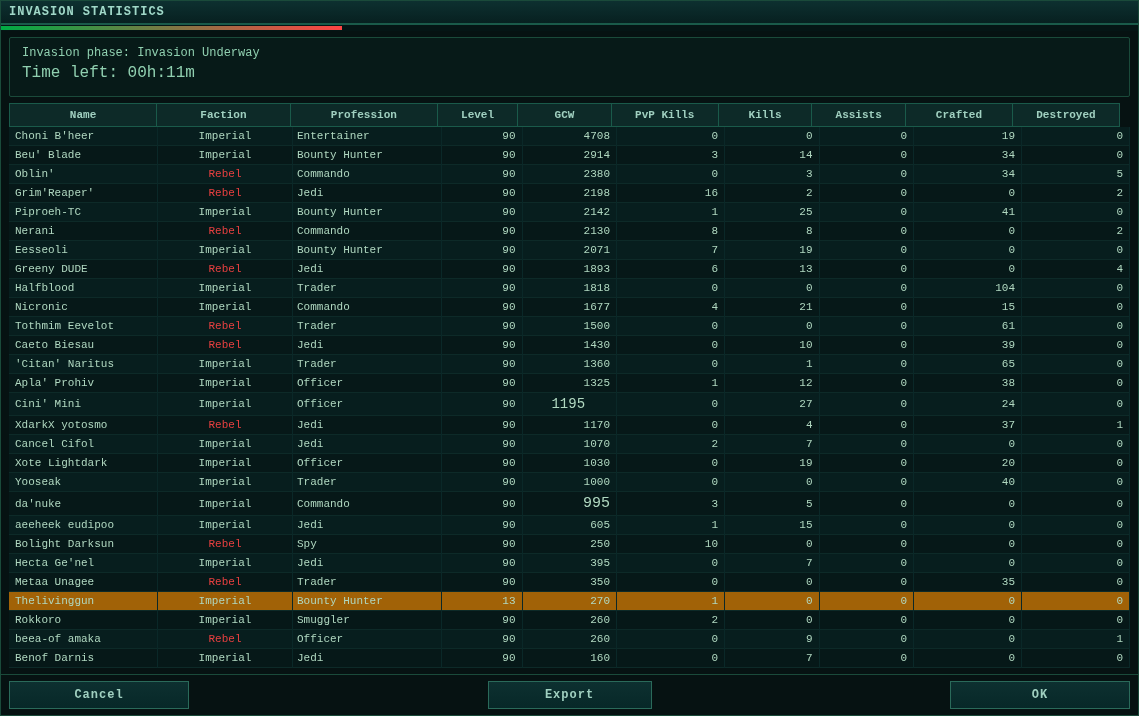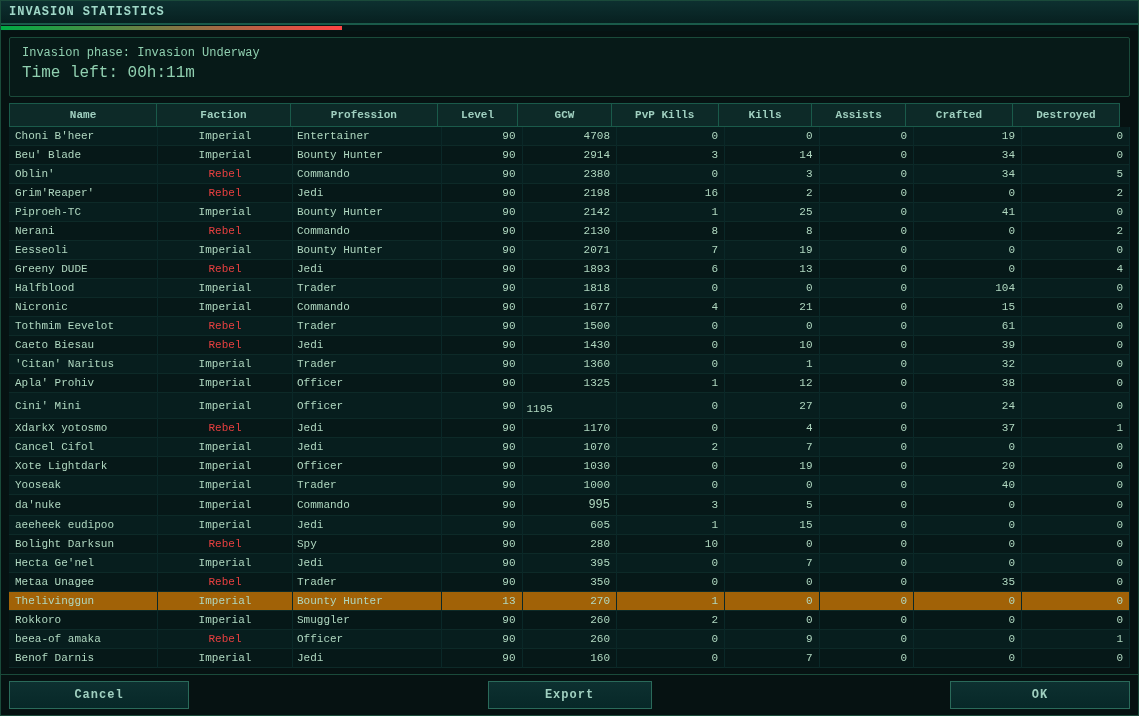--- a/index.html
+++ b/index.html
@@ -365,41 +365,41 @@
               </tr>
               <tr style="background: rgb(7, 30, 30);">
                 <td style="padding: 3px 4px 3px 6px; border-right: 1px solid rgb(10, 40, 40); font-size: 11px; white-space: nowrap; overflow: hidden; text-overflow: ellipsis; text-align: left; color: rgb(176, 216, 192);">'Citan' Naritus</td>
                 <td style="padding: 3px 4px; border-right: 1px solid rgb(10, 40, 40); font-size: 11px; white-space: nowrap; overflow: hidden; text-overflow: ellipsis; text-align: center; color: rgb(176, 216, 192);">Imperial</td>
                 <td style="padding: 3px 4px; border-right: 1px solid rgb(10, 40, 40); font-size: 11px; white-space: nowrap; overflow: hidden; text-overflow: ellipsis; text-align: left; color: rgb(176, 216, 192);">Trader</td>
                 <td style="padding: 3px 6px 3px 4px; border-right: 1px solid rgb(10, 40, 40); font-size: 11px; white-space: nowrap; overflow: hidden; text-overflow: ellipsis; text-align: right; color: rgb(176, 216, 192);">90</td>
                 <td style="padding: 3px 6px 3px 4px; border-right: 1px solid rgb(10, 40, 40); font-size: 11px; white-space: nowrap; overflow: hidden; text-overflow: ellipsis; text-align: right; color: rgb(176, 216, 192);">1360</td>
                 <td style="padding: 3px 6px 3px 4px; border-right: 1px solid rgb(10, 40, 40); font-size: 11px; white-space: nowrap; overflow: hidden; text-overflow: ellipsis; text-align: right; color: rgb(176, 216, 192);">0</td>
                 <td style="padding: 3px 6px 3px 4px; border-right: 1px solid rgb(10, 40, 40); font-size: 11px; white-space: nowrap; overflow: hidden; text-overflow: ellipsis; text-align: right; color: rgb(176, 216, 192);">1</td>
                 <td style="padding: 3px 6px 3px 4px; border-right: 1px solid rgb(10, 40, 40); font-size: 11px; white-space: nowrap; overflow: hidden; text-overflow: ellipsis; text-align: right; color: rgb(176, 216, 192);">0</td>
-                <td style="padding: 3px 6px 3px 4px; border-right: 1px solid rgb(10, 40, 40); font-size: 11px; white-space: nowrap; overflow: hidden; text-overflow: ellipsis; text-align: right; color: rgb(176, 216, 192);">32</td>
+                <td style="padding: 3px 6px 3px 4px; border-right: 1px solid rgb(10, 40, 40); font-size: 11px; white-space: nowrap; overflow: hidden; text-overflow: ellipsis; text-align: right; color: rgb(176, 216, 192);">65</td>
                 <td style="padding: 3px 6px 3px 4px; border-right: 1px solid rgb(10, 40, 40); font-size: 11px; white-space: nowrap; overflow: hidden; text-overflow: ellipsis; text-align: right; color: rgb(176, 216, 192);">0</td>
               </tr>
               <tr style="background: rgb(6, 24, 24);">
                 <td style="padding: 3px 4px 3px 6px; border-right: 1px solid rgb(10, 40, 40); font-size: 11px; white-space: nowrap; overflow: hidden; text-overflow: ellipsis; text-align: left; color: rgb(176, 216, 192);">Apla' Prohiv</td>
                 <td style="padding: 3px 4px; border-right: 1px solid rgb(10, 40, 40); font-size: 11px; white-space: nowrap; overflow: hidden; text-overflow: ellipsis; text-align: center; color: rgb(176, 216, 192);">Imperial</td>
                 <td style="padding: 3px 4px; border-right: 1px solid rgb(10, 40, 40); font-size: 11px; white-space: nowrap; overflow: hidden; text-overflow: ellipsis; text-align: left; color: rgb(176, 216, 192);">Officer</td>
                 <td style="padding: 3px 6px 3px 4px; border-right: 1px solid rgb(10, 40, 40); font-size: 11px; white-space: nowrap; overflow: hidden; text-overflow: ellipsis; text-align: right; color: rgb(176, 216, 192);">90</td>
                 <td style="padding: 3px 6px 3px 4px; border-right: 1px solid rgb(10, 40, 40); font-size: 11px; white-space: nowrap; overflow: hidden; text-overflow: ellipsis; text-align: right; color: rgb(176, 216, 192);">1325</td>
                 <td style="padding: 3px 6px 3px 4px; border-right: 1px solid rgb(10, 40, 40); font-size: 11px; white-space: nowrap; overflow: hidden; text-overflow: ellipsis; text-align: right; color: rgb(176, 216, 192);">1</td>
                 <td style="padding: 3px 6px 3px 4px; border-right: 1px solid rgb(10, 40, 40); font-size: 11px; white-space: nowrap; overflow: hidden; text-overflow: ellipsis; text-align: right; color: rgb(176, 216, 192);">12</td>
                 <td style="padding: 3px 6px 3px 4px; border-right: 1px solid rgb(10, 40, 40); font-size: 11px; white-space: nowrap; overflow: hidden; text-overflow: ellipsis; text-align: right; color: rgb(176, 216, 192);">0</td>
                 <td style="padding: 3px 6px 3px 4px; border-right: 1px solid rgb(10, 40, 40); font-size: 11px; white-space: nowrap; overflow: hidden; text-overflow: ellipsis; text-align: right; color: rgb(176, 216, 192);">38</td>
                 <td style="padding: 3px 6px 3px 4px; border-right: 1px solid rgb(10, 40, 40); font-size: 11px; white-space: nowrap; overflow: hidden; text-overflow: ellipsis; text-align: right; color: rgb(176, 216, 192);">0</td>
               </tr>
               <tr style="background: rgb(7, 30, 30);">
                 <td style="padding: 3px 4px 3px 6px; border-right: 1px solid rgb(10, 40, 40); font-size: 11px; white-space: nowrap; overflow: hidden; text-overflow: ellipsis; text-align: left; color: rgb(176, 216, 192);">Cini' Mini</td>
                 <td style="padding: 3px 4px; border-right: 1px solid rgb(10, 40, 40); font-size: 11px; white-space: nowrap; overflow: hidden; text-overflow: ellipsis; text-align: center; color: rgb(176, 216, 192);">Imperial</td>
                 <td style="padding: 3px 4px; border-right: 1px solid rgb(10, 40, 40); font-size: 11px; white-space: nowrap; overflow: hidden; text-overflow: ellipsis; text-align: left; color: rgb(176, 216, 192);">Officer</td>
                 <td style="padding: 3px 6px 3px 4px; border-right: 1px solid rgb(10, 40, 40); font-size: 11px; white-space: nowrap; overflow: hidden; text-overflow: ellipsis; text-align: right; color: rgb(176, 216, 192);">90</td>
-                <td style="padding: 10px 6px 3px 4px; border-right: 1px solid rgb(10, 40, 40); font-size: 11px; white-space: nowrap; overflow: hidden; text-overflow: ellipsis; text-align: left; color: rgb(176, 216, 192);">1195</td>
+                <td style="padding: 3px 6px 3px 4px; border-right: 1px solid rgb(10, 40, 40); font-size: 14px; white-space: nowrap; overflow: hidden; text-overflow: ellipsis; text-align: center; color: rgb(176, 216, 192);">1195</td>
                 <td style="padding: 3px 6px 3px 4px; border-right: 1px solid rgb(10, 40, 40); font-size: 11px; white-space: nowrap; overflow: hidden; text-overflow: ellipsis; text-align: right; color: rgb(176, 216, 192);">0</td>
                 <td style="padding: 3px 6px 3px 4px; border-right: 1px solid rgb(10, 40, 40); font-size: 11px; white-space: nowrap; overflow: hidden; text-overflow: ellipsis; text-align: right; color: rgb(176, 216, 192);">27</td>
                 <td style="padding: 3px 6px 3px 4px; border-right: 1px solid rgb(10, 40, 40); font-size: 11px; white-space: nowrap; overflow: hidden; text-overflow: ellipsis; text-align: right; color: rgb(176, 216, 192);">0</td>
                 <td style="padding: 3px 6px 3px 4px; border-right: 1px solid rgb(10, 40, 40); font-size: 11px; white-space: nowrap; overflow: hidden; text-overflow: ellipsis; text-align: right; color: rgb(176, 216, 192);">24</td>
                 <td style="padding: 3px 6px 3px 4px; border-right: 1px solid rgb(10, 40, 40); font-size: 11px; white-space: nowrap; overflow: hidden; text-overflow: ellipsis; text-align: right; color: rgb(176, 216, 192);">0</td>
               </tr>
               <tr style="background: rgb(6, 24, 24);">
                 <td style="padding: 3px 4px 3px 6px; border-right: 1px solid rgb(10, 40, 40); font-size: 11px; white-space: nowrap; overflow: hidden; text-overflow: ellipsis; text-align: left; color: rgb(176, 216, 192);">XdarkX yotosmo</td>
                 <td class="rebel" style="padding: 3px 4px; border-right: 1px solid rgb(10, 40, 40); font-size: 11px; white-space: nowrap; overflow: hidden; text-overflow: ellipsis; text-align: center; color: rgb(232, 64, 64);">Rebel</td>
                 <td style="padding: 3px 4px; border-right: 1px solid rgb(10, 40, 40); font-size: 11px; white-space: nowrap; overflow: hidden; text-overflow: ellipsis; text-align: left; color: rgb(176, 216, 192);">Jedi</td>
@@ -445,21 +445,21 @@
                 <td style="padding: 3px 6px 3px 4px; border-right: 1px solid rgb(10, 40, 40); font-size: 11px; white-space: nowrap; overflow: hidden; text-overflow: ellipsis; text-align: right; color: rgb(176, 216, 192);">0</td>
                 <td style="padding: 3px 6px 3px 4px; border-right: 1px solid rgb(10, 40, 40); font-size: 11px; white-space: nowrap; overflow: hidden; text-overflow: ellipsis; text-align: right; color: rgb(176, 216, 192);">0</td>
                 <td style="padding: 3px 6px 3px 4px; border-right: 1px solid rgb(10, 40, 40); font-size: 11px; white-space: nowrap; overflow: hidden; text-overflow: ellipsis; text-align: right; color: rgb(176, 216, 192);">40</td>
                 <td style="padding: 3px 6px 3px 4px; border-right: 1px solid rgb(10, 40, 40); font-size: 11px; white-space: nowrap; overflow: hidden; text-overflow: ellipsis; text-align: right; color: rgb(176, 216, 192);">0</td>
               </tr>
               <tr style="background: rgb(6, 24, 24);">
                 <td style="padding: 3px 4px 3px 6px; border-right: 1px solid rgb(10, 40, 40); font-size: 11px; white-space: nowrap; overflow: hidden; text-overflow: ellipsis; text-align: left; color: rgb(176, 216, 192);">da'nuke</td>
                 <td style="padding: 3px 4px; border-right: 1px solid rgb(10, 40, 40); font-size: 11px; white-space: nowrap; overflow: hidden; text-overflow: ellipsis; text-align: center; color: rgb(176, 216, 192);">Imperial</td>
                 <td style="padding: 3px 4px; border-right: 1px solid rgb(10, 40, 40); font-size: 11px; white-space: nowrap; overflow: hidden; text-overflow: ellipsis; text-align: left; color: rgb(176, 216, 192);">Commando</td>
                 <td style="padding: 3px 6px 3px 4px; border-right: 1px solid rgb(10, 40, 40); font-size: 11px; white-space: nowrap; overflow: hidden; text-overflow: ellipsis; text-align: right; color: rgb(176, 216, 192);">90</td>
-                <td style="padding: 3px 6px 3px 4px; border-right: 1px solid rgb(10, 40, 40); font-size: 12px; white-space: nowrap; overflow: hidden; text-overflow: ellipsis; text-align: right; color: rgb(176, 216, 192);">995</td>
+                <td style="padding: 3px 6px 3px 4px; border-right: 1px solid rgb(10, 40, 40); font-size: 15px; white-space: nowrap; overflow: hidden; text-overflow: ellipsis; text-align: right; color: rgb(176, 216, 192);">995</td>
                 <td style="padding: 3px 6px 3px 4px; border-right: 1px solid rgb(10, 40, 40); font-size: 11px; white-space: nowrap; overflow: hidden; text-overflow: ellipsis; text-align: right; color: rgb(176, 216, 192);">3</td>
                 <td style="padding: 3px 6px 3px 4px; border-right: 1px solid rgb(10, 40, 40); font-size: 11px; white-space: nowrap; overflow: hidden; text-overflow: ellipsis; text-align: right; color: rgb(176, 216, 192);">5</td>
                 <td style="padding: 3px 6px 3px 4px; border-right: 1px solid rgb(10, 40, 40); font-size: 11px; white-space: nowrap; overflow: hidden; text-overflow: ellipsis; text-align: right; color: rgb(176, 216, 192);">0</td>
                 <td style="padding: 3px 6px 3px 4px; border-right: 1px solid rgb(10, 40, 40); font-size: 11px; white-space: nowrap; overflow: hidden; text-overflow: ellipsis; text-align: right; color: rgb(176, 216, 192);">0</td>
                 <td style="padding: 3px 6px 3px 4px; border-right: 1px solid rgb(10, 40, 40); font-size: 11px; white-space: nowrap; overflow: hidden; text-overflow: ellipsis; text-align: right; color: rgb(176, 216, 192);">0</td>
               </tr>
               <tr style="background: rgb(7, 30, 30);">
                 <td style="padding: 3px 4px 3px 6px; border-right: 1px solid rgb(10, 40, 40); font-size: 11px; white-space: nowrap; overflow: hidden; text-overflow: ellipsis; text-align: left; color: rgb(176, 216, 192);">aeeheek eudipoo</td>
                 <td style="padding: 3px 4px; border-right: 1px solid rgb(10, 40, 40); font-size: 11px; white-space: nowrap; overflow: hidden; text-overflow: ellipsis; text-align: center; color: rgb(176, 216, 192);">Imperial</td>
                 <td style="padding: 3px 4px; border-right: 1px solid rgb(10, 40, 40); font-size: 11px; white-space: nowrap; overflow: hidden; text-overflow: ellipsis; text-align: left; color: rgb(176, 216, 192);">Jedi</td>
@@ -469,21 +469,21 @@
                 <td style="padding: 3px 6px 3px 4px; border-right: 1px solid rgb(10, 40, 40); font-size: 11px; white-space: nowrap; overflow: hidden; text-overflow: ellipsis; text-align: right; color: rgb(176, 216, 192);">15</td>
                 <td style="padding: 3px 6px 3px 4px; border-right: 1px solid rgb(10, 40, 40); font-size: 11px; white-space: nowrap; overflow: hidden; text-overflow: ellipsis; text-align: right; color: rgb(176, 216, 192);">0</td>
                 <td style="padding: 3px 6px 3px 4px; border-right: 1px solid rgb(10, 40, 40); font-size: 11px; white-space: nowrap; overflow: hidden; text-overflow: ellipsis; text-align: right; color: rgb(176, 216, 192);">0</td>
                 <td style="padding: 3px 6px 3px 4px; border-right: 1px solid rgb(10, 40, 40); font-size: 11px; white-space: nowrap; overflow: hidden; text-overflow: ellipsis; text-align: right; color: rgb(176, 216, 192);">0</td>
               </tr>
               <tr style="background: rgb(6, 24, 24);">
                 <td style="padding: 3px 4px 3px 6px; border-right: 1px solid rgb(10, 40, 40); font-size: 11px; white-space: nowrap; overflow: hidden; text-overflow: ellipsis; text-align: left; color: rgb(176, 216, 192);">Bolight Darksun</td>
                 <td class="rebel" style="padding: 3px 4px; border-right: 1px solid rgb(10, 40, 40); font-size: 11px; white-space: nowrap; overflow: hidden; text-overflow: ellipsis; text-align: center; color: rgb(232, 64, 64);">Rebel</td>
                 <td style="padding: 3px 4px; border-right: 1px solid rgb(10, 40, 40); font-size: 11px; white-space: nowrap; overflow: hidden; text-overflow: ellipsis; text-align: left; color: rgb(176, 216, 192);">Spy</td>
                 <td style="padding: 3px 6px 3px 4px; border-right: 1px solid rgb(10, 40, 40); font-size: 11px; white-space: nowrap; overflow: hidden; text-overflow: ellipsis; text-align: right; color: rgb(176, 216, 192);">90</td>
-                <td style="padding: 3px 6px 3px 4px; border-right: 1px solid rgb(10, 40, 40); font-size: 11px; white-space: nowrap; overflow: hidden; text-overflow: ellipsis; text-align: right; color: rgb(176, 216, 192);">280</td>
+                <td style="padding: 3px 6px 3px 4px; border-right: 1px solid rgb(10, 40, 40); font-size: 11px; white-space: nowrap; overflow: hidden; text-overflow: ellipsis; text-align: right; color: rgb(176, 216, 192);">250</td>
                 <td style="padding: 3px 6px 3px 4px; border-right: 1px solid rgb(10, 40, 40); font-size: 11px; white-space: nowrap; overflow: hidden; text-overflow: ellipsis; text-align: right; color: rgb(176, 216, 192);">10</td>
                 <td style="padding: 3px 6px 3px 4px; border-right: 1px solid rgb(10, 40, 40); font-size: 11px; white-space: nowrap; overflow: hidden; text-overflow: ellipsis; text-align: right; color: rgb(176, 216, 192);">0</td>
                 <td style="padding: 3px 6px 3px 4px; border-right: 1px solid rgb(10, 40, 40); font-size: 11px; white-space: nowrap; overflow: hidden; text-overflow: ellipsis; text-align: right; color: rgb(176, 216, 192);">0</td>
                 <td style="padding: 3px 6px 3px 4px; border-right: 1px solid rgb(10, 40, 40); font-size: 11px; white-space: nowrap; overflow: hidden; text-overflow: ellipsis; text-align: right; color: rgb(176, 216, 192);">0</td>
                 <td style="padding: 3px 6px 3px 4px; border-right: 1px solid rgb(10, 40, 40); font-size: 11px; white-space: nowrap; overflow: hidden; text-overflow: ellipsis; text-align: right; color: rgb(176, 216, 192);">0</td>
               </tr>
               <tr style="background: rgb(7, 30, 30);">
                 <td style="padding: 3px 4px 3px 6px; border-right: 1px solid rgb(10, 40, 40); font-size: 11px; white-space: nowrap; overflow: hidden; text-overflow: ellipsis; text-align: left; color: rgb(176, 216, 192);">Hecta Ge'nel</td>
                 <td style="padding: 3px 4px; border-right: 1px solid rgb(10, 40, 40); font-size: 11px; white-space: nowrap; overflow: hidden; text-overflow: ellipsis; text-align: center; color: rgb(176, 216, 192);">Imperial</td>
                 <td style="padding: 3px 4px; border-right: 1px solid rgb(10, 40, 40); font-size: 11px; white-space: nowrap; overflow: hidden; text-overflow: ellipsis; text-align: left; color: rgb(176, 216, 192);">Jedi</td>

